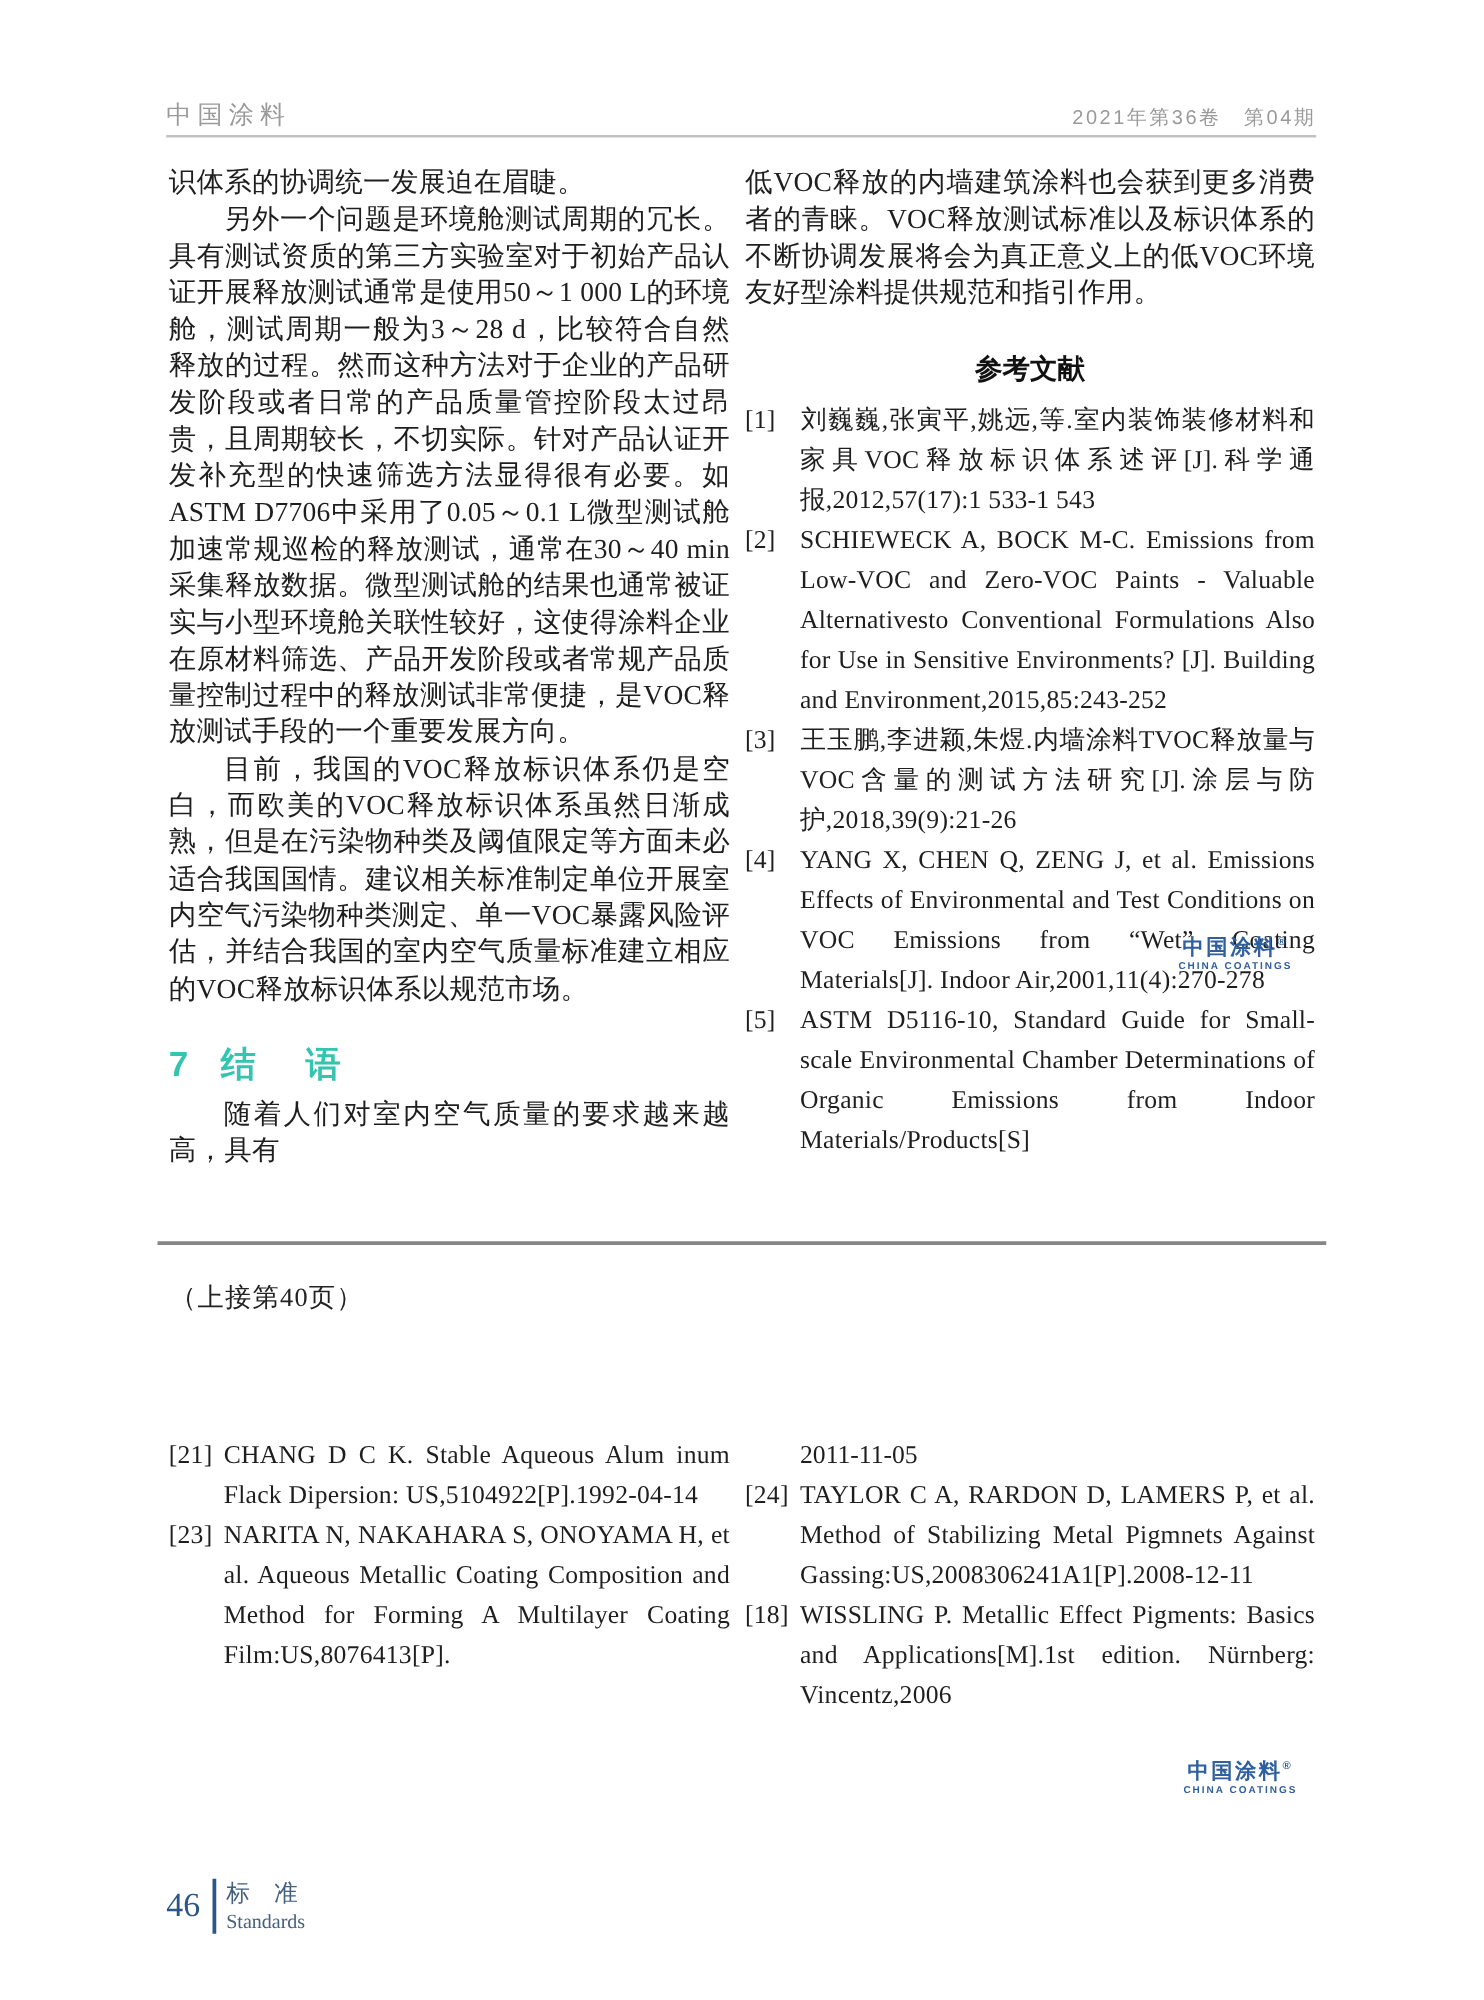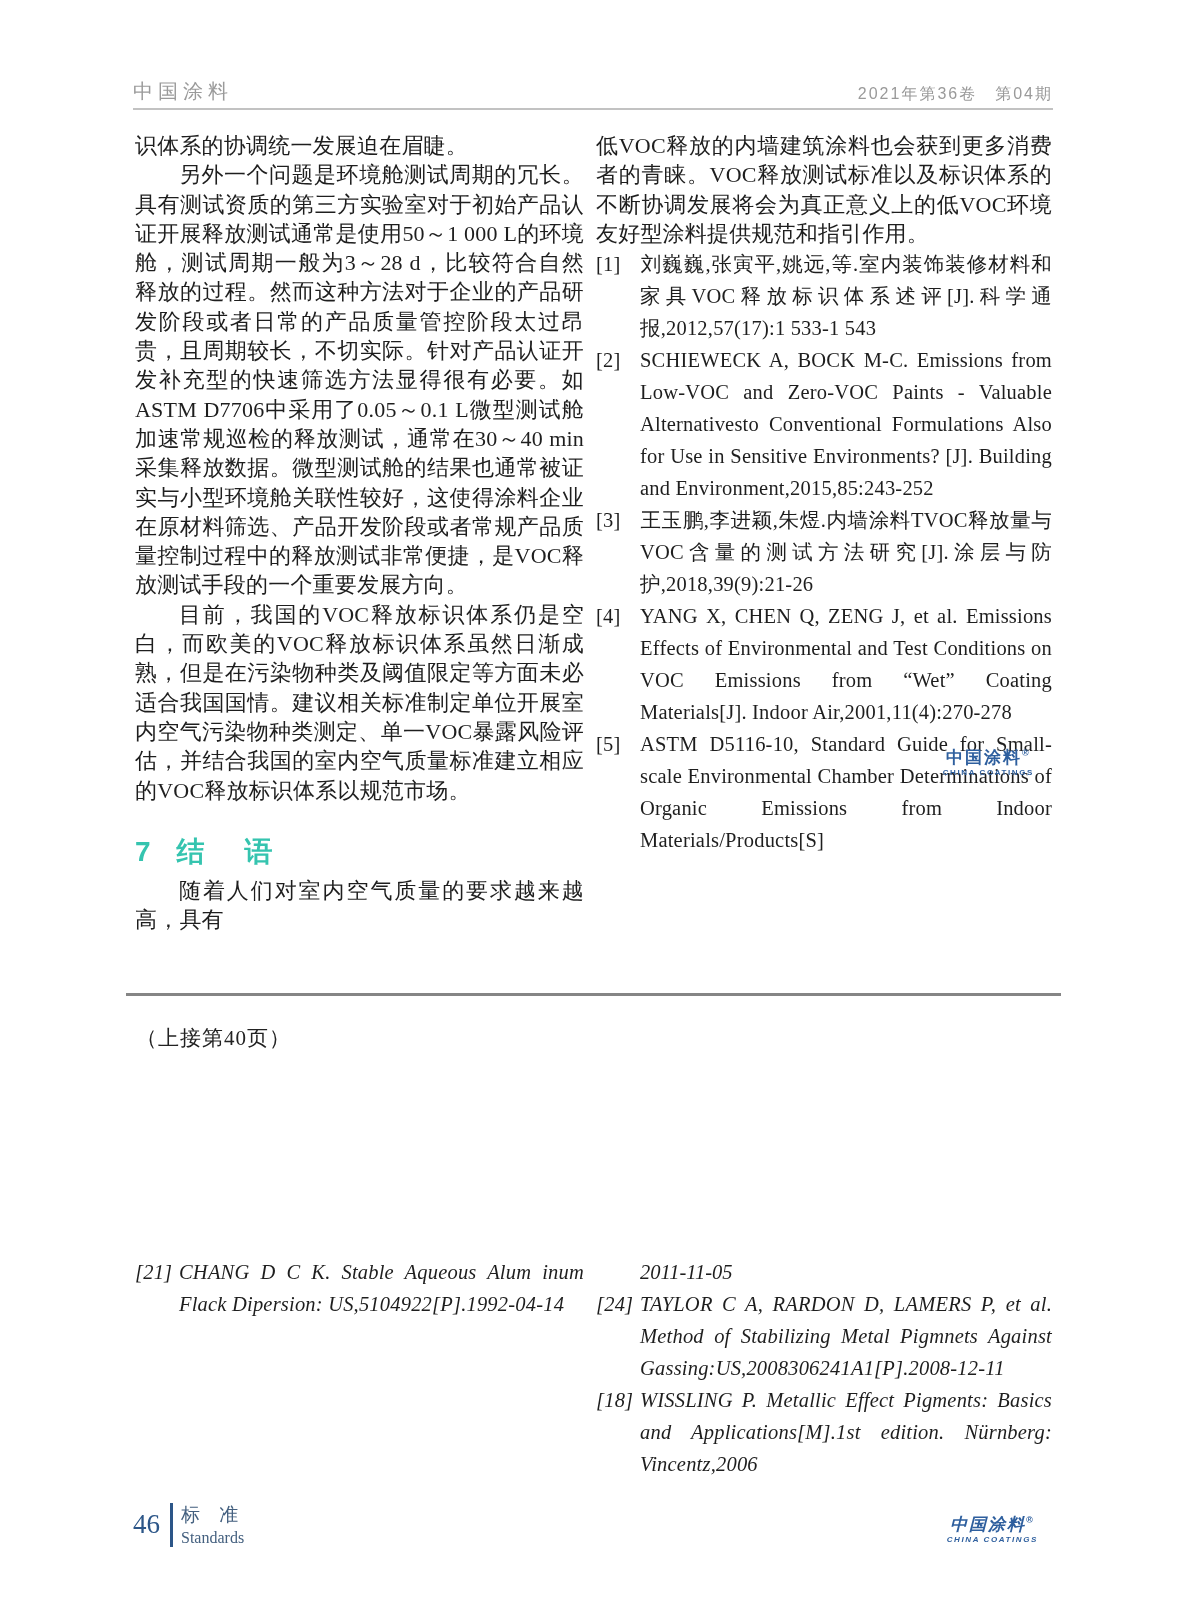--- a/index.html
+++ b/index.html
@@ -71,21 +71,21 @@
   .logo-en{font-size:8px;font-weight:bold;letter-spacing:1.6px;margin-top:2px;}
   
   .mid-divider{
     position:absolute;left:126px;top:993px;width:935px;height:2.5px;
     background:#858585;
   }
   .cont-note{
     position:absolute;left:136px;top:1024px;
     font-size:21px;letter-spacing:1px;color:#222;
   }
-  .bottom-col{position:absolute;top:1256px;font-style:italic;}
+  .bottom-col{position:absolute;top:1148px;}
   .bottom-left{left:135px;width:449px;}
   .bottom-right{left:596px;width:456px;}
   .bottom-right .logo{position:static;display:block;margin-top:36px;text-align:right;}
   .bottom-right .logo-inner{display:inline-block;text-align:center;margin-right:14px;}
   
   .page-footer{
     position:absolute;left:133px;top:1502px;
     display:flex;align-items:center;
   }
   .page-number{
@@ -119,20 +119,21 @@
     <p class="body-p indent">另外一个问题是环境舱测试周期的冗长。具有测试资质的第三方实验室对于初始产品认证开展释放测试通常是使用50～1 000 L的环境舱，测试周期一般为3～28 d，比较符合自然释放的过程。然而这种方法对于企业的产品研发阶段或者日常的产品质量管控阶段太过昂贵，且周期较长，不切实际。针对产品认证开发补充型的快速筛选方法显得很有必要。如ASTM D7706中采用了0.05～0.1 L微型测试舱加速常规巡检的释放测试，通常在30～40 min采集释放数据。微型测试舱的结果也通常被证实与小型环境舱关联性较好，这使得涂料企业在原材料筛选、产品开发阶段或者常规产品质量控制过程中的释放测试非常便捷，是VOC释放测试手段的一个重要发展方向。</p>
     <p class="body-p indent">目前，我国的VOC释放标识体系仍是空白，而欧美的VOC释放标识体系虽然日渐成熟，但是在污染物种类及阈值限定等方面未必适合我国国情。建议相关标准制定单位开展室内空气污染物种类测定、单一VOC暴露风险评估，并结合我国的室内空气质量标准建立相应的VOC释放标识体系以规范市场。</p>
     <h2 class="section-heading" style="color:#35c4af;">
       <span class="sec-num">7</span><span class="sec-title">结　语</span>
     </h2>
     <p class="body-p indent">随着人们对室内空气质量的要求越来越高，具有</p>
   </section>
 
   <section class="col col-right">
     <p class="body-p">低VOC释放的内墙建筑涂料也会获到更多消费者的青睐。VOC释放测试标准以及标识体系的不断协调发展将会为真正意义上的低VOC环境友好型涂料提供规范和指引作用。</p>
+    <h3 class="refs-heading">参考文献</h3>
 
     <div class="ref">
       <span class="ref-label">[1]</span><span class="ref-text">刘巍巍,张寅平,姚远,等.室内装饰装修材料和家具VOC释放标识体系述评[J].科学通报,2012,57(17):1 533-1 543</span>
     </div>
     <div class="ref">
       <span class="ref-label">[2]</span><span class="ref-text">SCHIEWECK A, BOCK M-C. Emissions from Low-VOC and Zero-VOC Paints - Valuable Alternativesto Conventional Formulations Also for Use in Sensitive Environments? [J]. Building and Environment,2015,85:243-252</span>
     </div>
     <div class="ref">
       <span class="ref-label">[3]</span><span class="ref-text">王玉鹏,李进颖,朱煜.内墙涂料TVOC释放量与VOC含量的测试方法研究[J].涂层与防护,2018,39(9):21-26</span>
     </div>
@@ -149,20 +150,23 @@
     </div>
   </section>
 
   <div class="mid-divider"></div>
 
   <div class="cont-note">（上接第40页）</div>
 
   <section class="bottom-col bottom-left">
     <div class="ref">
       <span class="ref-label">[21]</span><span class="ref-text">CHANG D C K. Stable Aqueous Alum inum Flack Dipersion: US,5104922[P].1992-04-14</span>
+    </div>
+    <div class="ref">
+      <span class="ref-label">[23]</span><span class="ref-text">NARITA N, NAKAHARA S, ONOYAMA H, et al. Aqueous Metallic Coating Composition and Method for Forming A Multilayer Coating Film:US,8076413[P].</span>
     </div>
   </section>
 
   <section class="bottom-col bottom-right">
     <div class="ref-carryover">2011-11-05</div>
     <div class="ref">
       <span class="ref-label">[24]</span><span class="ref-text">TAYLOR C A, RARDON D, LAMERS P, et al. Method of Stabilizing Metal Pigmnets Against Gassing:US,2008306241A1[P].2008-12-11</span>
     </div>
     <div class="ref">
       <span class="ref-label">[18]</span><span class="ref-text">WISSLING P. Metallic Effect Pigments: Basics and Applications[M].1st edition. Nürnberg: Vincentz,2006</span>

